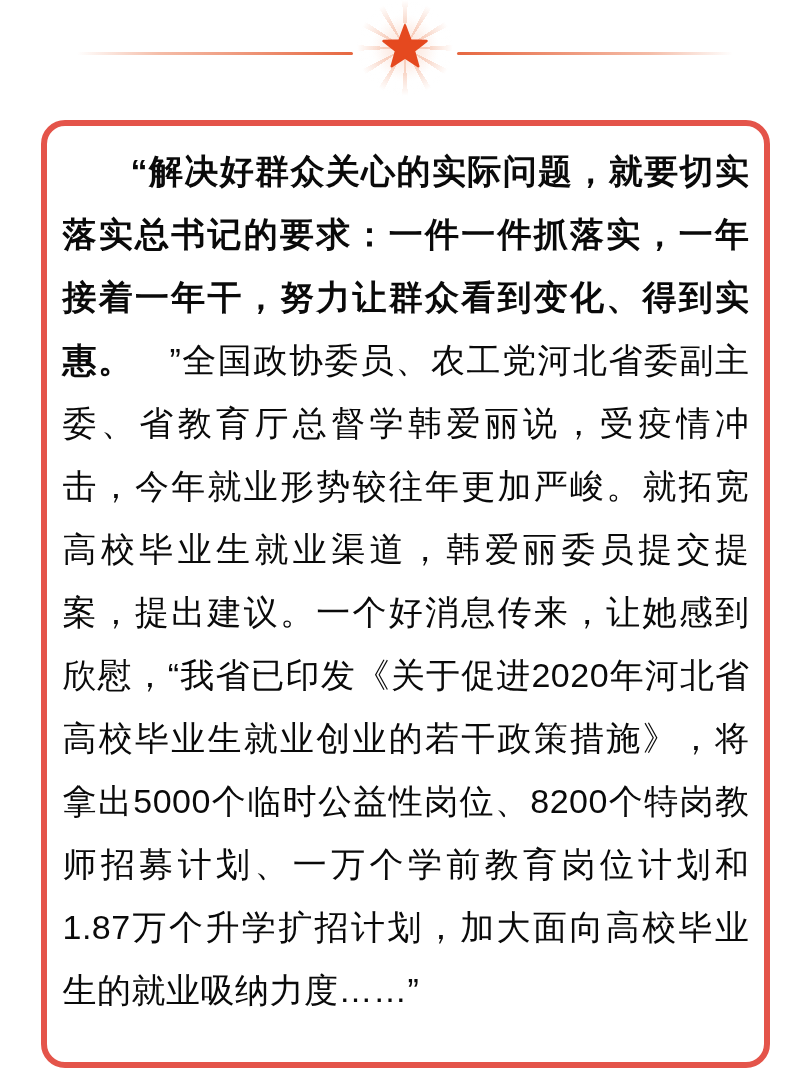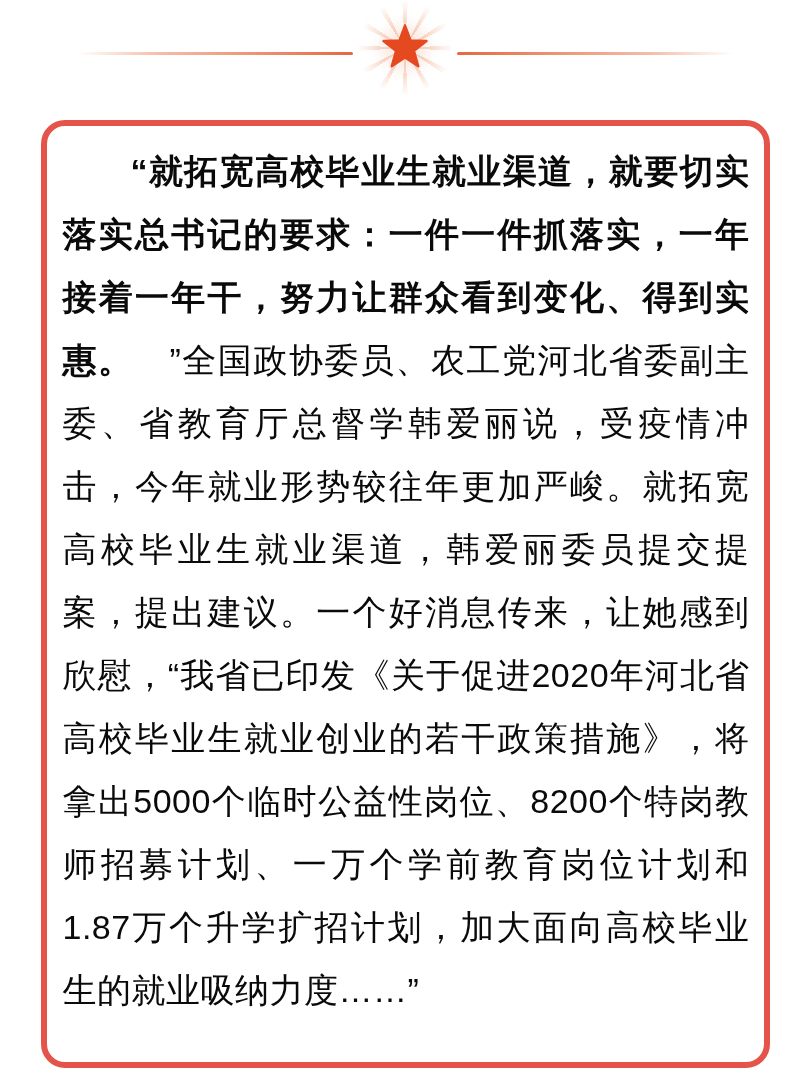--- a/index.html
+++ b/index.html
@@ -113,16 +113,16 @@
     <span class="star-burst">
       <span class="star-rays"></span>
       <svg class="star-svg" width="110" height="110" viewBox="0 0 110 110" aria-hidden="true">
         <polygon points="55,31 60.9,46.9 77.8,47.6 64.5,58.1 69.1,74.4 55,65 40.9,74.4 45.5,58.1 32.2,47.6 49.1,46.9" fill="#e5491f" stroke="#e5491f" stroke-width="2.5" stroke-linejoin="round"></polygon>
       </svg>
     </span>
     <span class="divider-line right"></span>
   </div>
 
   <div class="quote-card">
-    <p class="quote-paragraph"><strong class="quote-lead">“就拓宽高校毕业生就业渠道，就要切实落实总书记的要求：一件一件抓落实，一年接着一年干，努力让群众看到变化、得到实惠。</strong><span class="quote-body">”全国政协委员、农工党河北省委副主委、省教育厅总督学韩爱丽说，受疫情冲击，今年就业形势较往年更加严峻。就拓宽高校毕业生就业渠道，韩爱丽委员提交提案，提出建议。一个好消息传来，让她感到欣慰，“我省已印发《关于促进2020年河北省高校毕业生就业创业的若干政策措施》，将拿出5000个临时公益性岗位、8200个特岗教师招募计划、一万个学前教育岗位计划和1.87万个升学扩招计划，加大面向高校毕业生的就业吸纳力度……”</span></p>
+    <p class="quote-paragraph"><strong class="quote-lead">“解决好群众关心的实际问题，就要切实落实总书记的要求：一件一件抓落实，一年接着一年干，努力让群众看到变化、得到实惠。</strong><span class="quote-body">”全国政协委员、农工党河北省委副主委、省教育厅总督学韩爱丽说，受疫情冲击，今年就业形势较往年更加严峻。就拓宽高校毕业生就业渠道，韩爱丽委员提交提案，提出建议。一个好消息传来，让她感到欣慰，“我省已印发《关于促进2020年河北省高校毕业生就业创业的若干政策措施》，将拿出5000个临时公益性岗位、8200个特岗教师招募计划、一万个学前教育岗位计划和1.87万个升学扩招计划，加大面向高校毕业生的就业吸纳力度……”</span></p>
   </div>
 
 </div>
 
 </body></html>

